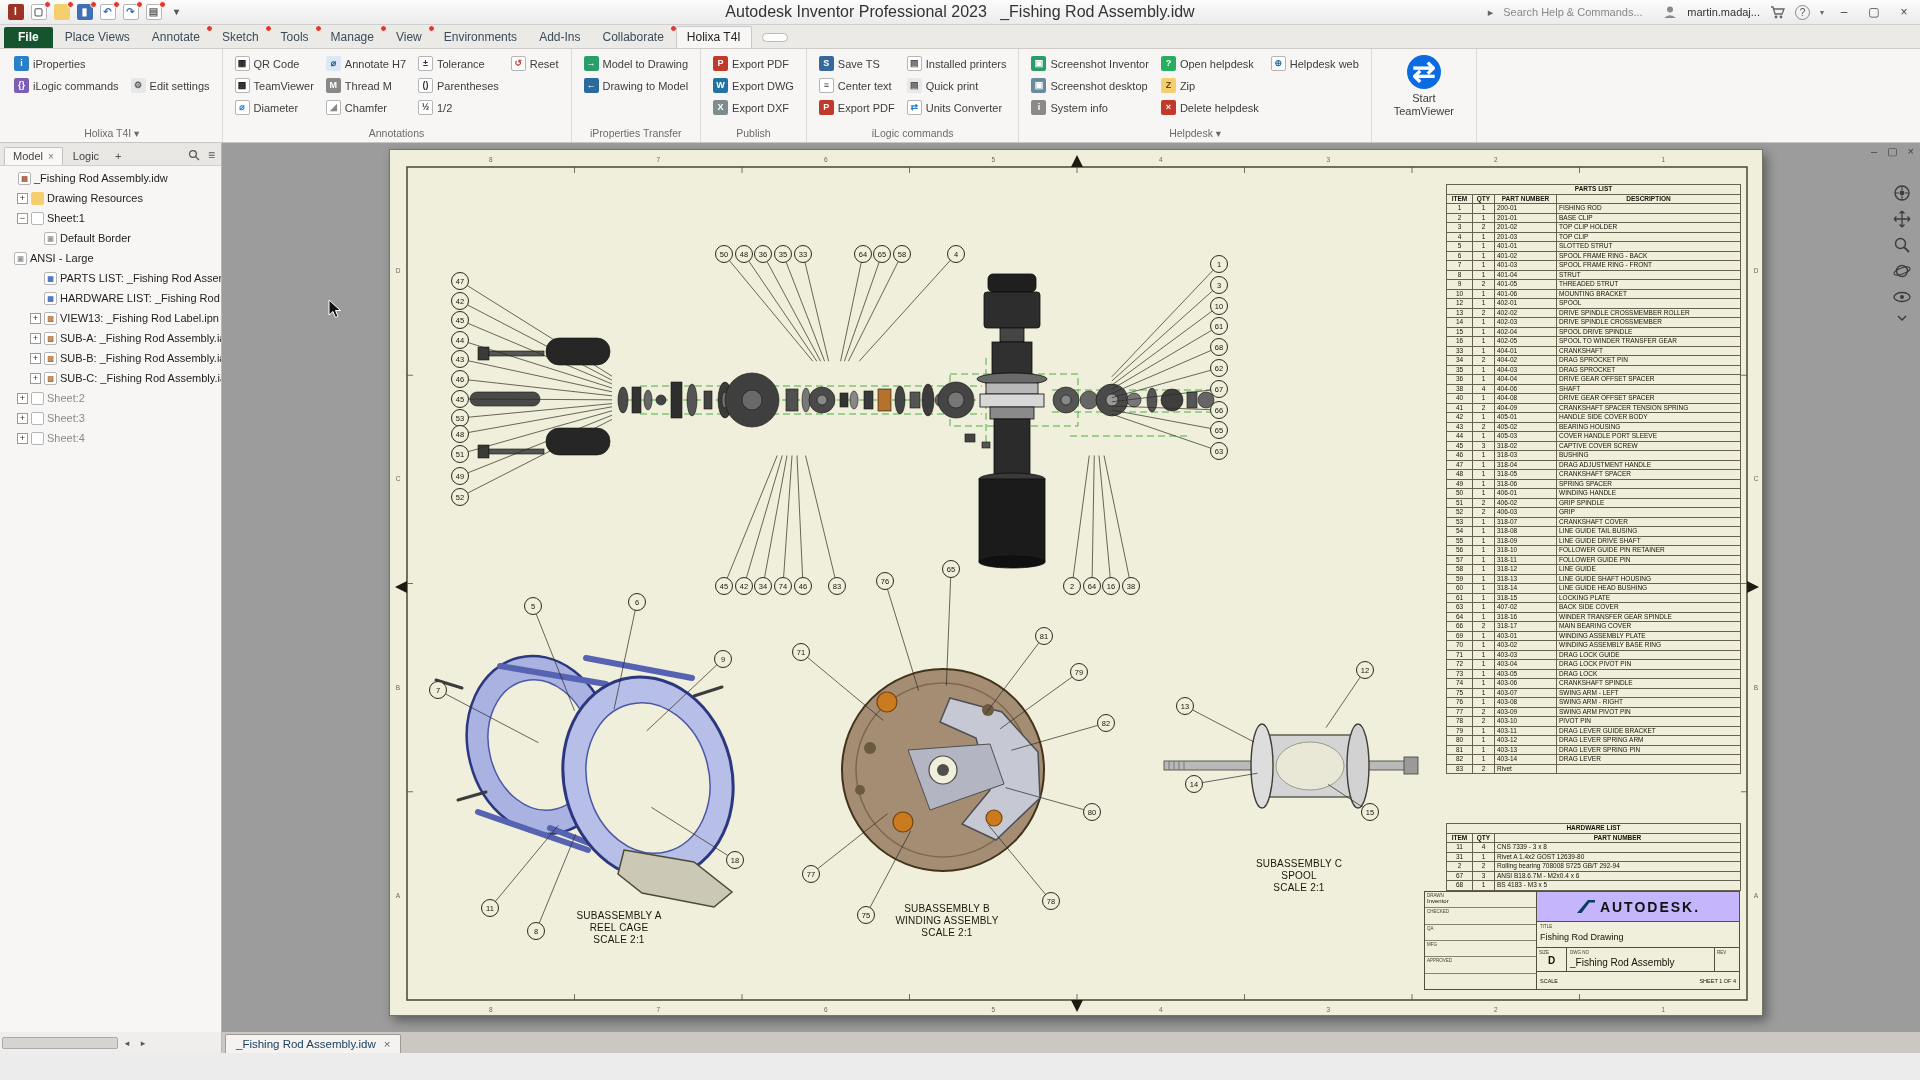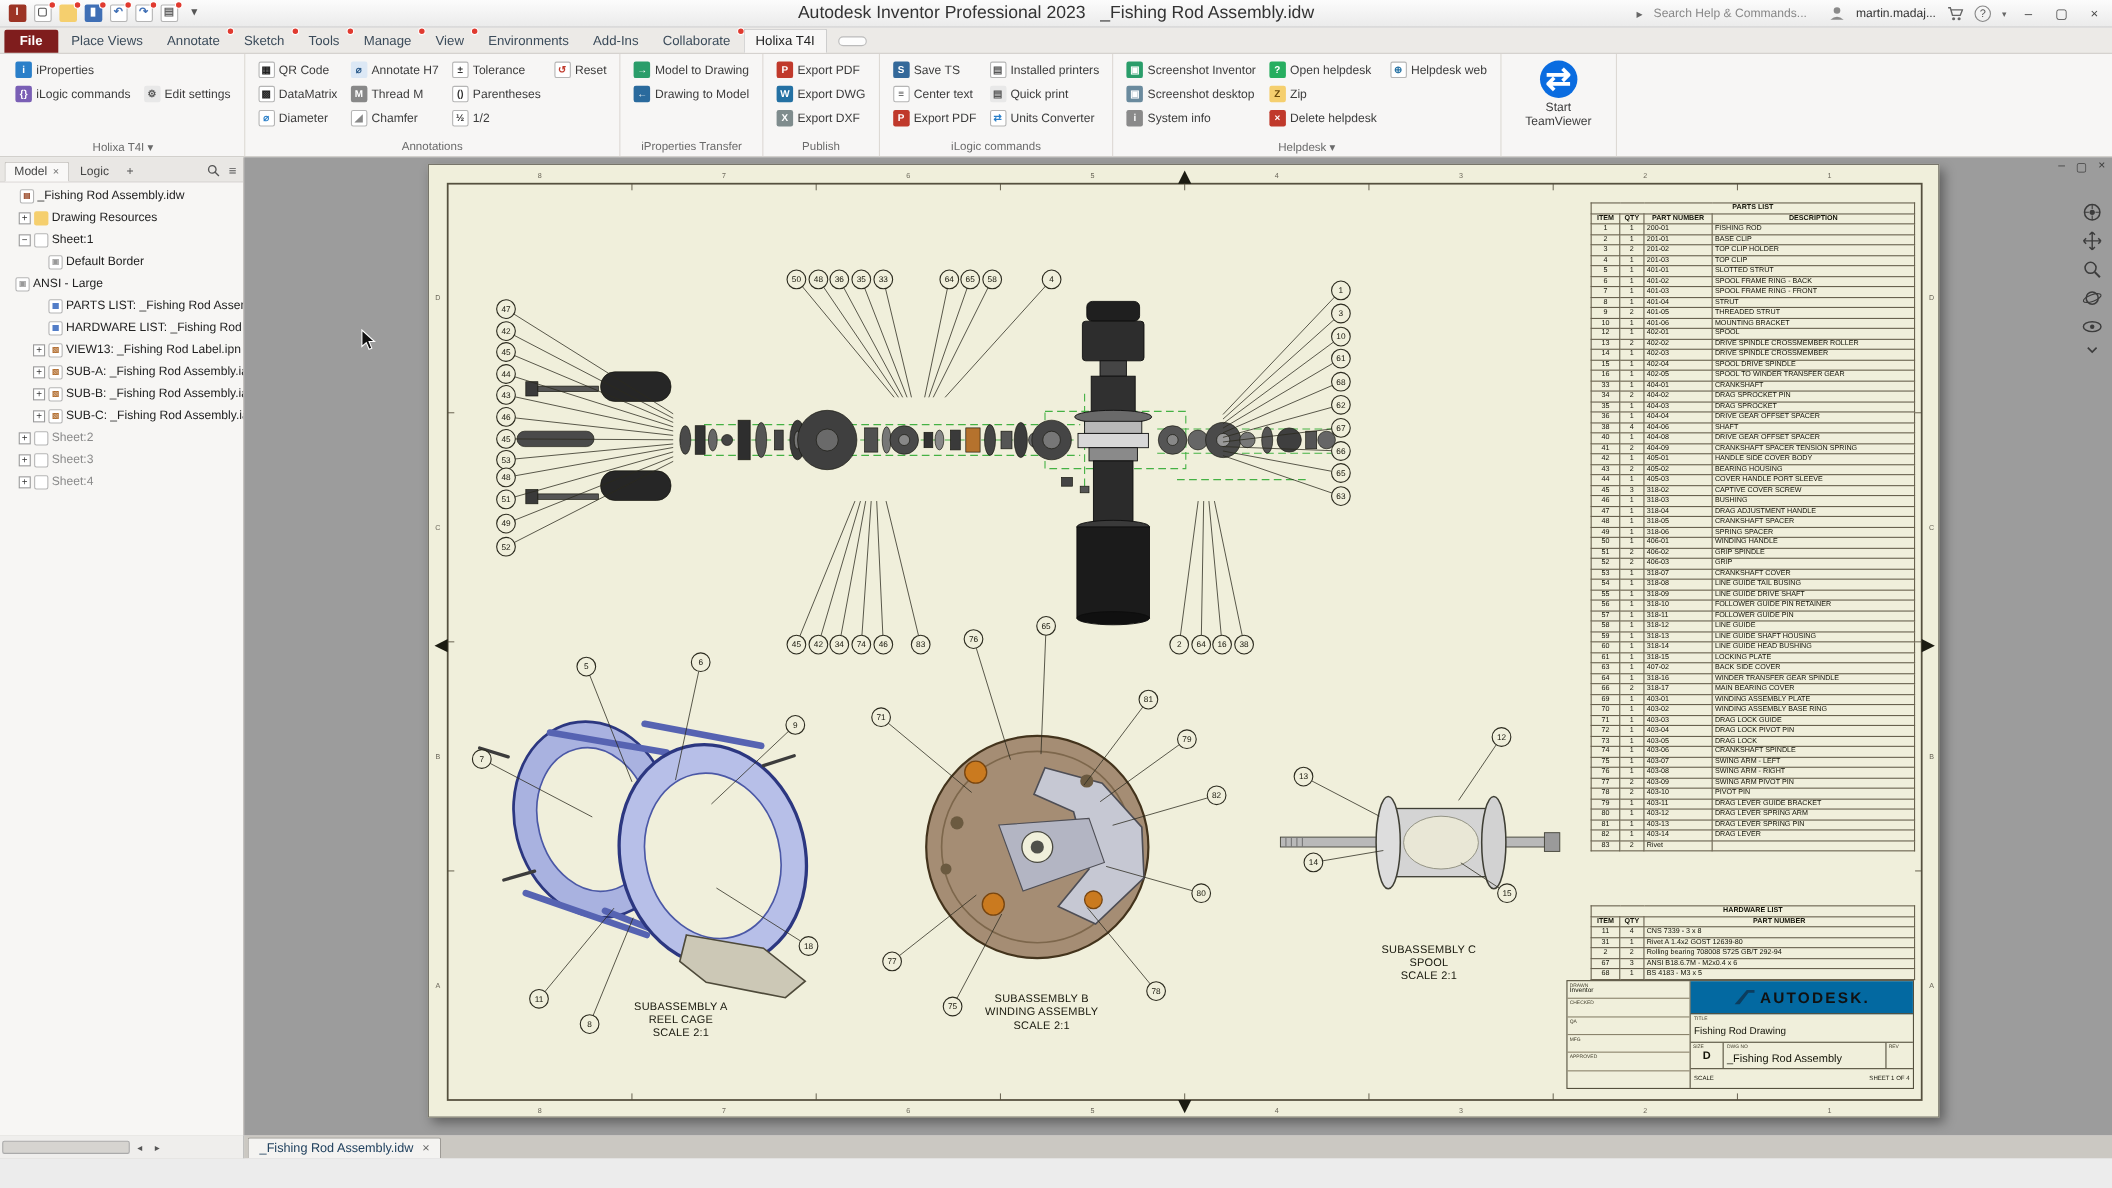--- a/index.html
+++ b/index.html
@@ -14,21 +14,21 @@
   .badge{position:absolute;top:-2px;right:-3px;width:7px;height:7px;border-radius:50%;background:#e03a2f;border:1px solid #fff;}
   .win-title{position:absolute;left:0;right:0;text-align:center;font-size:16px;color:#333;pointer-events:none;}
   .tb-right{margin-left:auto;display:flex;align-items:center;gap:10px;font-size:11px;color:#666;z-index:2;}
   .searchtext{color:#888;min-width:150px;}
   .helpcirc{width:15px;height:15px;border:1px solid #888;border-radius:50%;display:inline-flex;align-items:center;justify-content:center;font-size:10px;color:#555;}
   .winbtn{width:20px;text-align:center;font-size:12px;color:#444;}
 
   
   .tabsrow{height:24px;background:#eceae7;display:flex;align-items:flex-end;padding:0 0 0 4px;gap:2px;border-bottom:1px solid #cfccc8;flex:none;}
   .rtab{position:relative;padding:3px 10px 4px;font-size:12px;color:#3b4b5a;border-radius:2px 2px 0 0;white-space:nowrap;}
-  .rtab.file{background:#7f1d1d;color:#fff;font-weight:bold;padding:3px 14px 4px;}
+  .rtab.file{background:#14532d;color:#fff;font-weight:bold;padding:3px 14px 4px;}
   .rtab.active{background:#f7f6f5;border:1px solid #c9c9c9;border-bottom:none;color:#222;}
   .pill{width:26px;height:9px;border-radius:5px;background:#fdfdfd;border:1px solid #bbb;margin:0 0 6px 8px;}
 
   
   .ribbon{height:94px;background:#f7f6f5;display:flex;border-bottom:1px solid #c9c6c2;padding-left:2px;flex:none;}
   .panel{display:flex;flex-direction:column;border-right:1px solid #ddd9d4;}
   .panel-body{flex:1;display:flex;gap:4px;padding:4px 8px 0;}
   .pcol{display:flex;flex-direction:column;gap:1px;}
   .rbtn{display:flex;align-items:center;gap:4px;height:21px;padding:0 4px;font-size:11px;color:#3c3c3c;white-space:nowrap;border-radius:2px;}
   .btn-spacer{height:21px;}
@@ -65,21 +65,21 @@
   #parts-list{left:1056px;top:34px;width:294px;}
   #hw-list{left:1056px;top:673px;width:294px;}
 
   .titleblock{position:absolute;left:1034px;top:741px;width:316px;height:99px;border:1.5px solid #55503e;display:flex;font-size:6px;color:#131308;background:#f0efdb;}
   .tbl-left{width:112px;border-right:1px solid #55503e;display:flex;flex-direction:column;}
   .tbl-row{flex:1;border-bottom:1px solid #8a836c;padding:1px 2px;overflow:hidden;}
   .tbl-row:last-child{border-bottom:none;}
   .tbl-lab{display:block;font-size:4.5px;color:#44402f;}
   .tbl-val{display:block;font-size:6px;}
   .tbl-right{flex:1;display:flex;flex-direction:column;}
-  .tb-logo{height:30px;background:#0369a1;border-bottom:1px solid #55503e;display:flex;align-items:center;justify-content:center;gap:4px;}
+  .tb-logo{height:30px;background:#c4b5fd;border-bottom:1px solid #55503e;display:flex;align-items:center;justify-content:center;gap:4px;}
   .tb-brand{font-weight:bold;font-size:14px;letter-spacing:2px;color:#111;}
   .tb-title-row{height:26px;border-bottom:1px solid #55503e;padding:1px 3px;}
   .tb-lab{font-size:4.5px;color:#44402f;}
   .tb-title-val{display:block;font-size:9px;margin-top:3px;}
   .tb-dwg-row{height:24px;border-bottom:1px solid #55503e;display:flex;}
   .tb-size{width:30px;border-right:1px solid #55503e;padding:1px 2px;}
   .tb-size-val{display:block;font-size:10px;font-weight:bold;text-align:center;}
   .tb-dwg{flex:1;border-right:1px solid #55503e;padding:1px 3px;}
   .tb-dwg-val{display:block;font-size:10px;margin-top:2px;}
   .tb-rev{width:24px;padding:1px 2px;}
@@ -202,21 +202,21 @@
       </div>
       <div class="panel">
         <div class="panel-body">
           <div class="pcol">
             <div class="rbtn">
               <span class="icn" style="height: 15px; width: 15px; font-size: 9px; background: rgb(255, 255, 255); color: rgb(34, 34, 34); border: 1px solid rgb(181, 181, 181);">▦</span>
               <span>QR Code</span>
             </div>
             <div class="rbtn">
               <span class="icn" style="height: 15px; width: 15px; font-size: 9px; background: rgb(255, 255, 255); color: rgb(34, 34, 34); border: 1px solid rgb(181, 181, 181);">▩</span>
-              <span>DataMatrix</span>
+              <span>TeamViewer</span>
             </div>
             <div class="rbtn">
               <span class="icn" style="height: 15px; width: 15px; font-size: 9px; background: rgb(255, 255, 255); color: rgb(42, 127, 201); border: 1px solid rgb(181, 181, 181);">⌀</span>
               <span>Diameter</span>
             </div>
           </div>
           <div class="pcol">
             <div class="rbtn">
               <span class="icn" style="height: 15px; width: 15px; font-size: 9px; background: rgb(220, 232, 245); color: rgb(42, 90, 138);">⌀</span>
               <span>Annotate H7</span>

